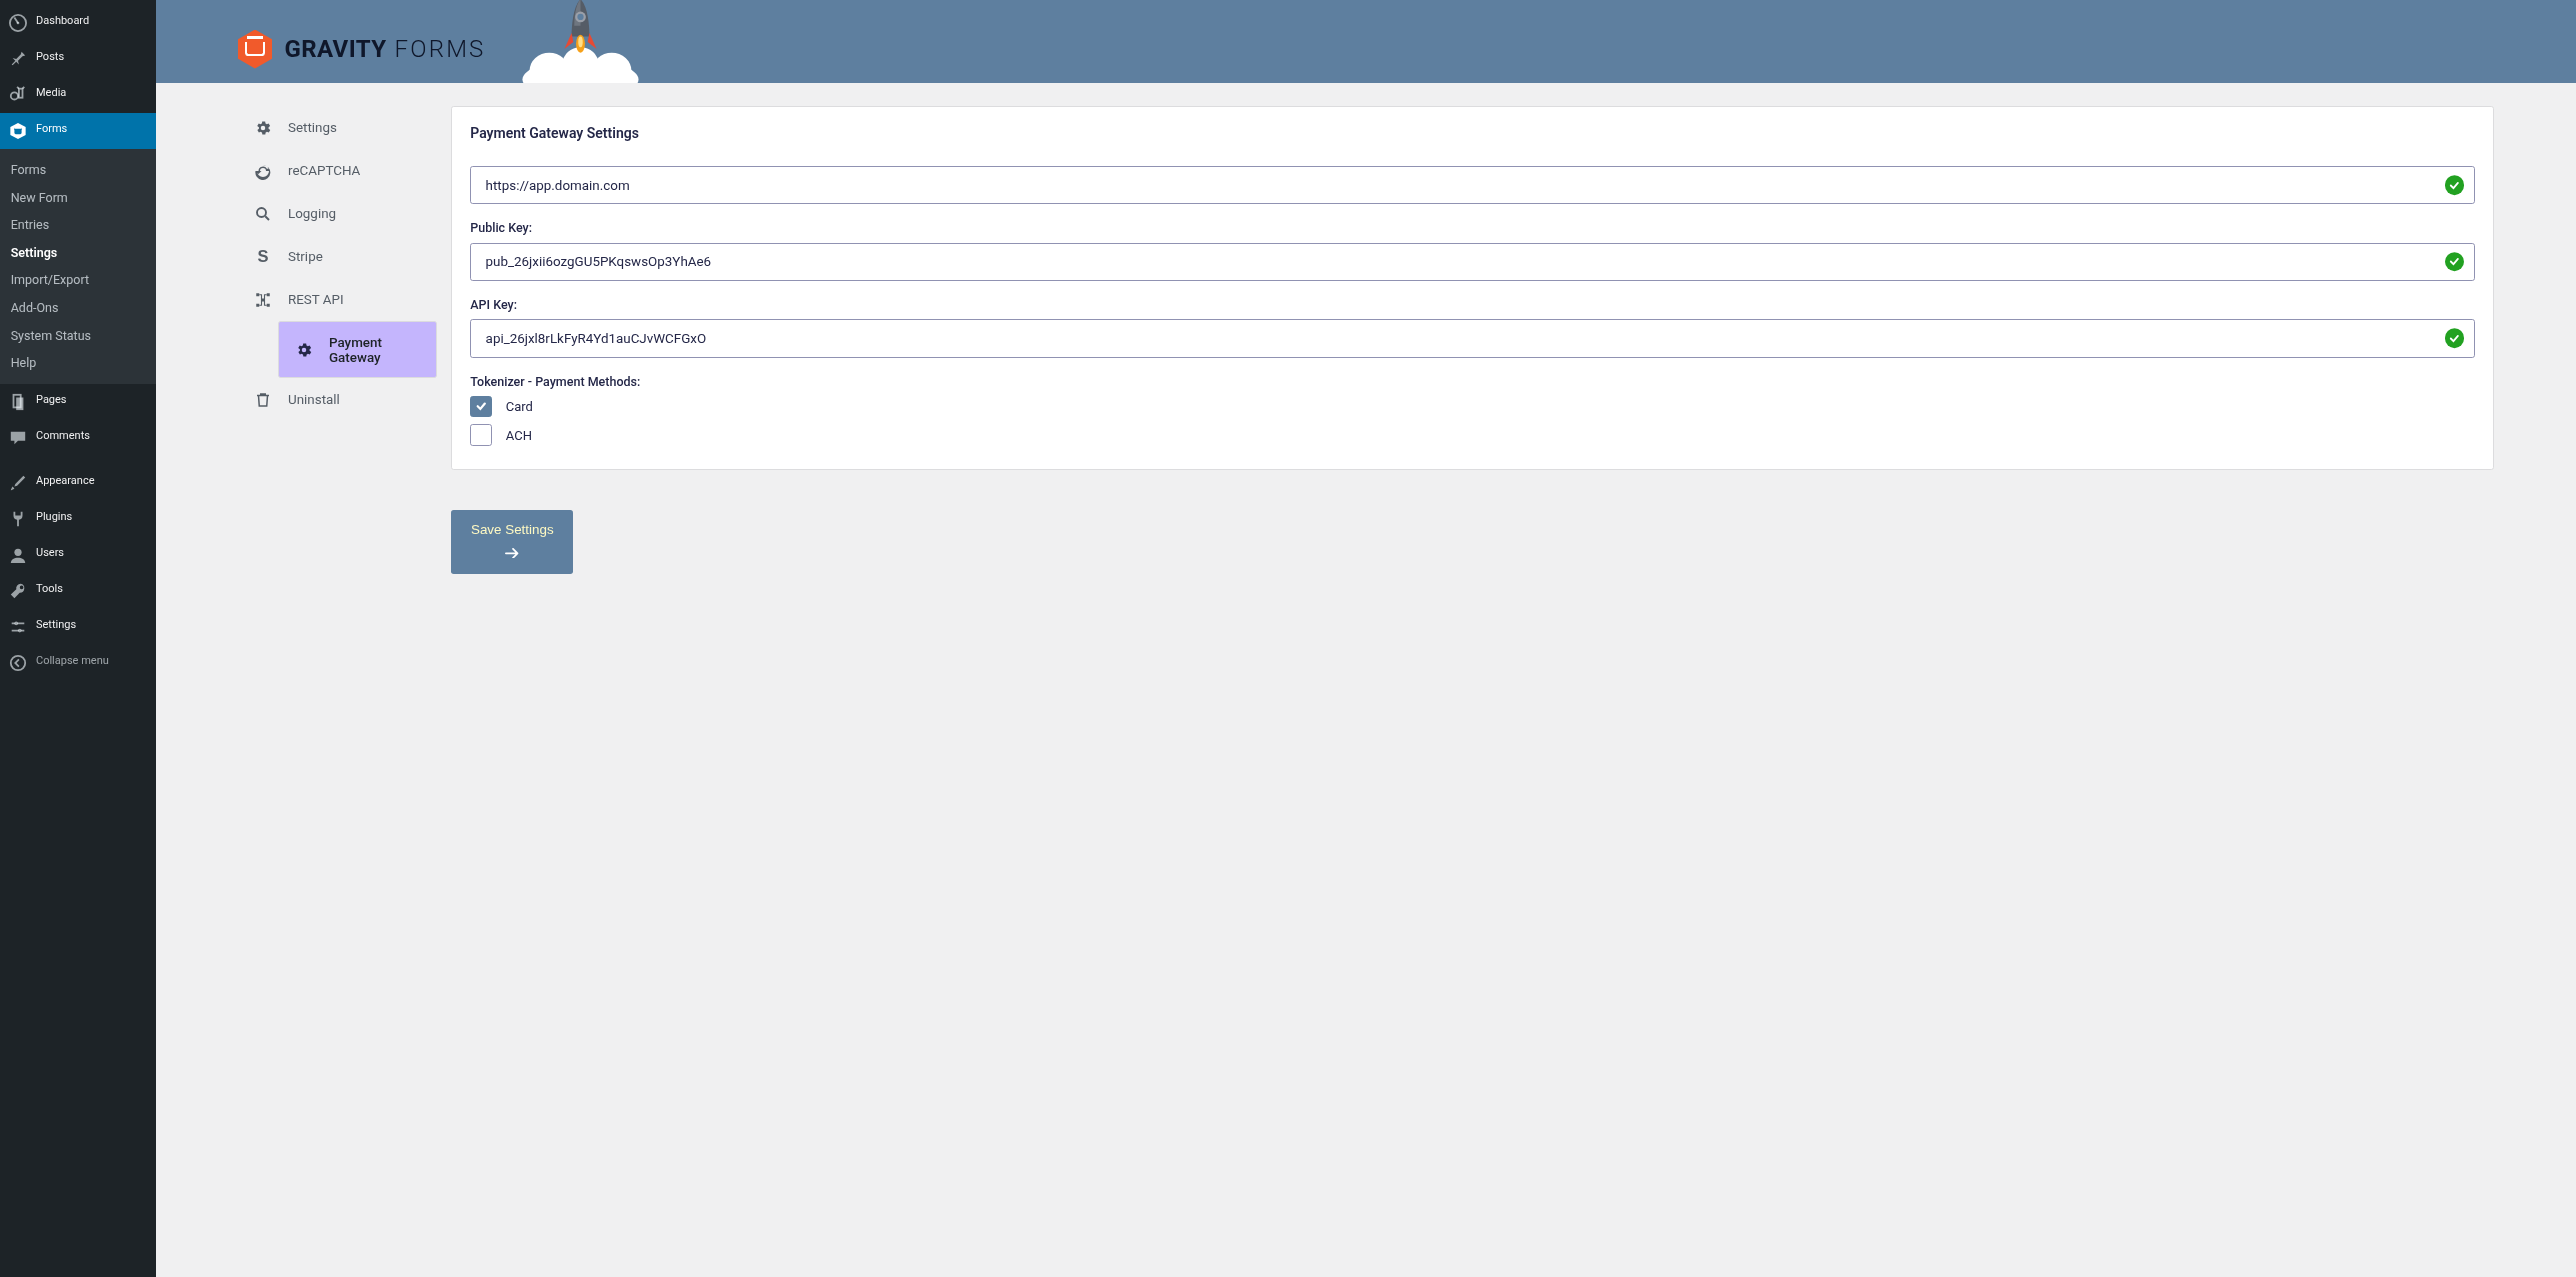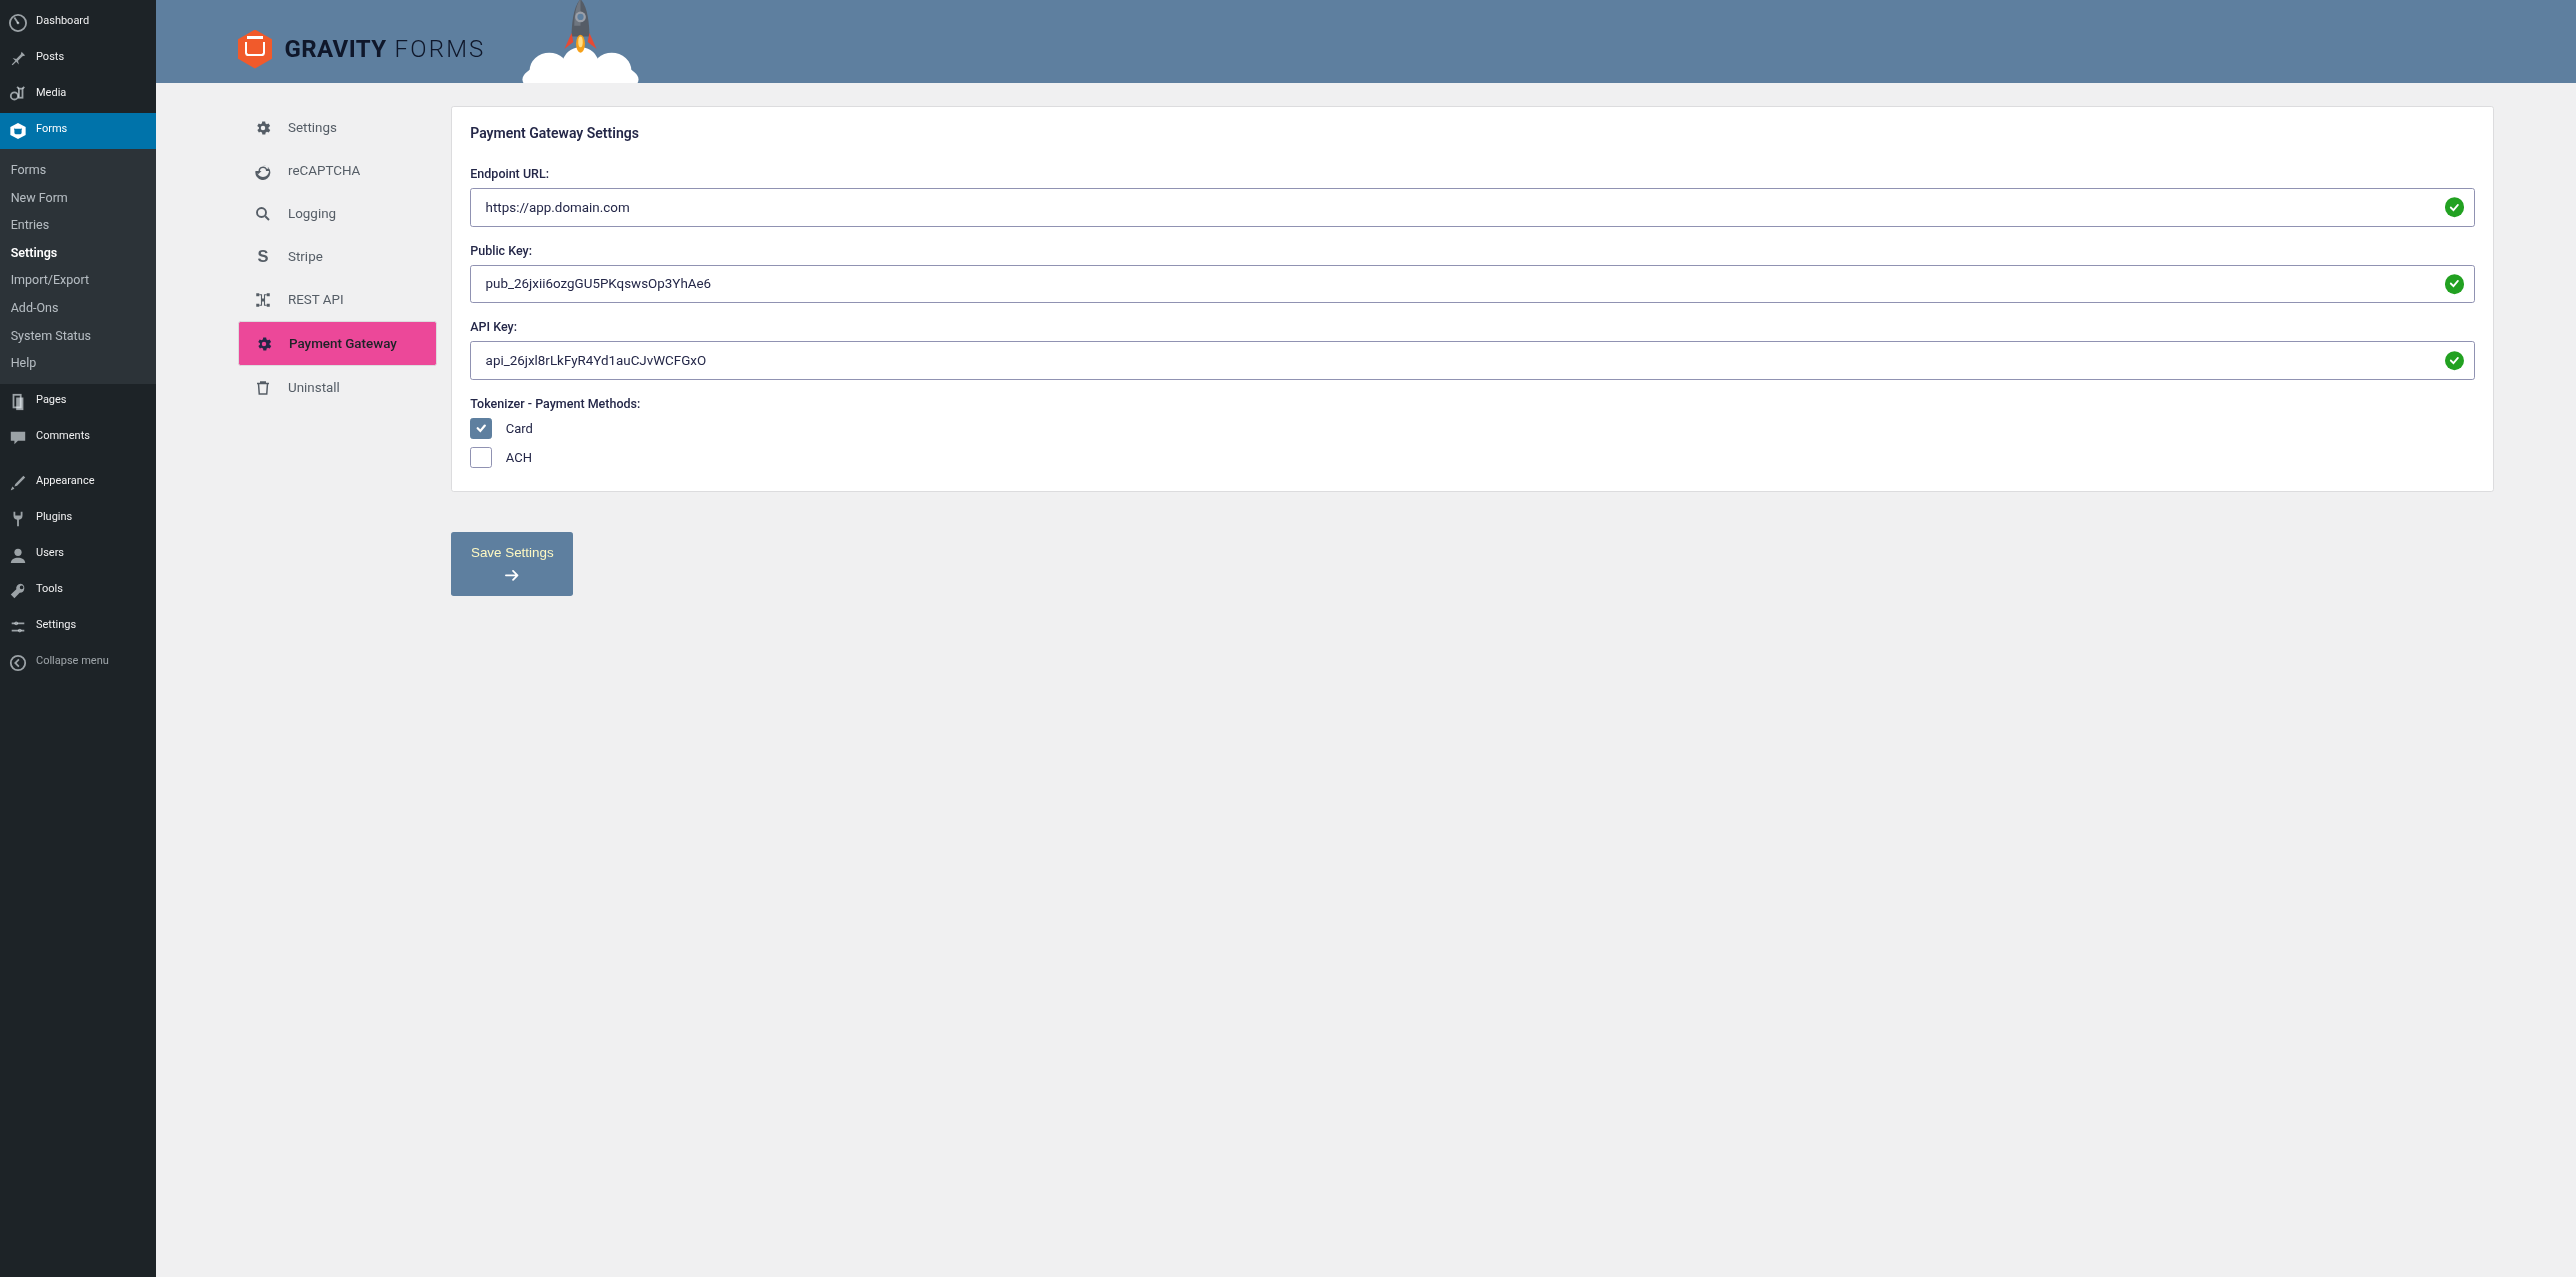--- a/index.html
+++ b/index.html
@@ -34,21 +34,21 @@
 
 .cloud { position: absolute; left: 362px; bottom: -0.9px; width: 116px; }
 .cloud svg { display: block; }
 
 .content { padding: 23px 82px 36px 82px; display: flex; gap: 14.3px; }
 
 
 .subnav { width: 199px; flex-shrink: 0; }
 .subnav-item { display: flex; align-items: center; gap: 16px; padding: 12.5px 16px; color: #555d66; font-size: 13.4px; cursor: pointer; border-radius: 2.7px; }
 .subnav-item .sicn { width: 18px; height: 18px; display: inline-flex; align-items: center; justify-content: center; }
-.subnav-item.active { background: #ec4899; border: 0.9px solid #dcdcde; color: #1d2327; font-weight: 500; }
+.subnav-item.active { background: #c4b5fd; border: 0.9px solid #dcdcde; color: #1d2327; font-weight: 500; margin-left: 40px; }
 .subnav-item.active .sicn { color: #242748; }
 
 
 .panel { flex: 1; background: #fff; border: 0.9px solid #dcdcde; border-radius: 2.7px; padding: 18px 18px 23px 18px; }
 .panel h2 { font-size: 14px; font-weight: 600; margin-bottom: 25px; color: #242748; }
 .field { margin-bottom: 16px; }
 .field label { display: block; font-size: 12.5px; color: #242748; margin-bottom: 7.2px; font-weight: 500; }
 .input-wrap { position: relative; }
 .input-wrap input { width: 100%; border: 0.9px solid #9092b2; border-radius: 2.7px; padding: 10.7px 39px 10.7px 14.3px; font-size: 13.4px; color: #242748; font-family: inherit; }
 .valid-icn { position: absolute; right: 10.7px; top: 50%; transform: translateY(-50%); width: 19.7px; height: 19.7px; background: #22a121; border-radius: 50%; display: flex; align-items: center; justify-content: center; }
@@ -275,21 +275,20 @@
             </span>
           <span>Uninstall</span>
         </div>
       </div>
 
       <div style="flex:1;">
         <div class="panel">
           <h2>Payment Gateway Settings</h2>
 
           <div class="field">
-            <label>Endpoint URL:</label>
             <div class="input-wrap">
               <input type="text" value="https://app.domain.com" style="">
               <span class="valid-icn">
                   <svg width="10.7" height="10.7" viewBox="0 0 12 12">
                     <path d="M2 6l3 3 5-6" stroke="#fff" stroke-width="2" fill="none" stroke-linecap="round"></path>
                   </svg>
                 </span>
             </div>
           </div>
 

